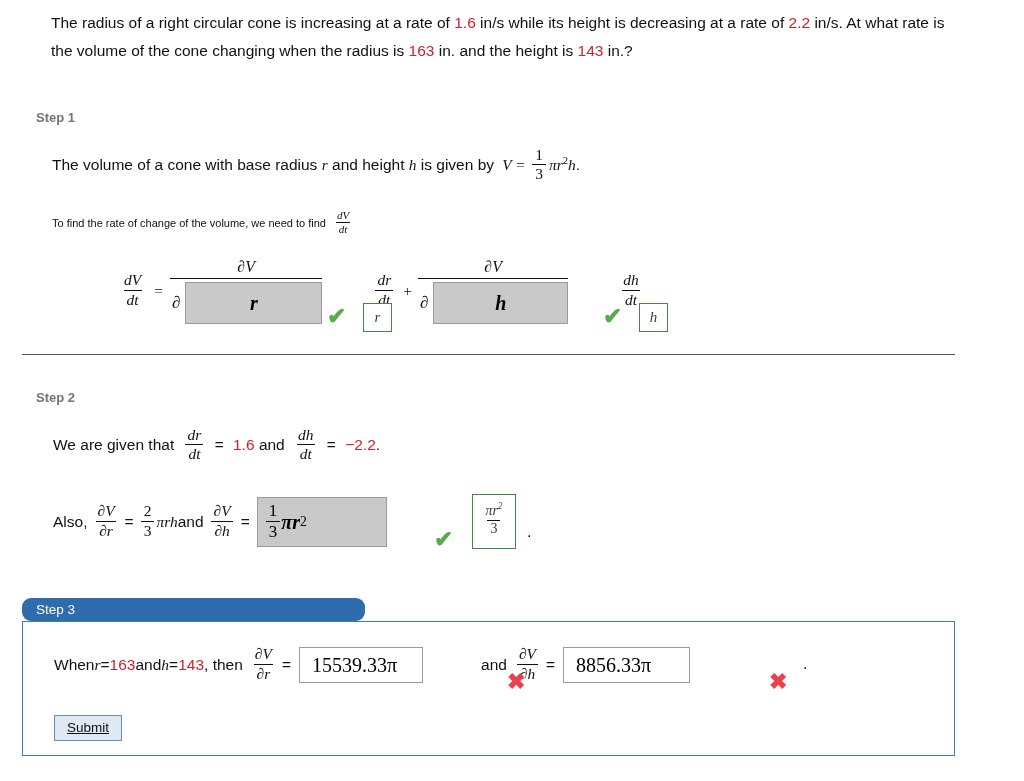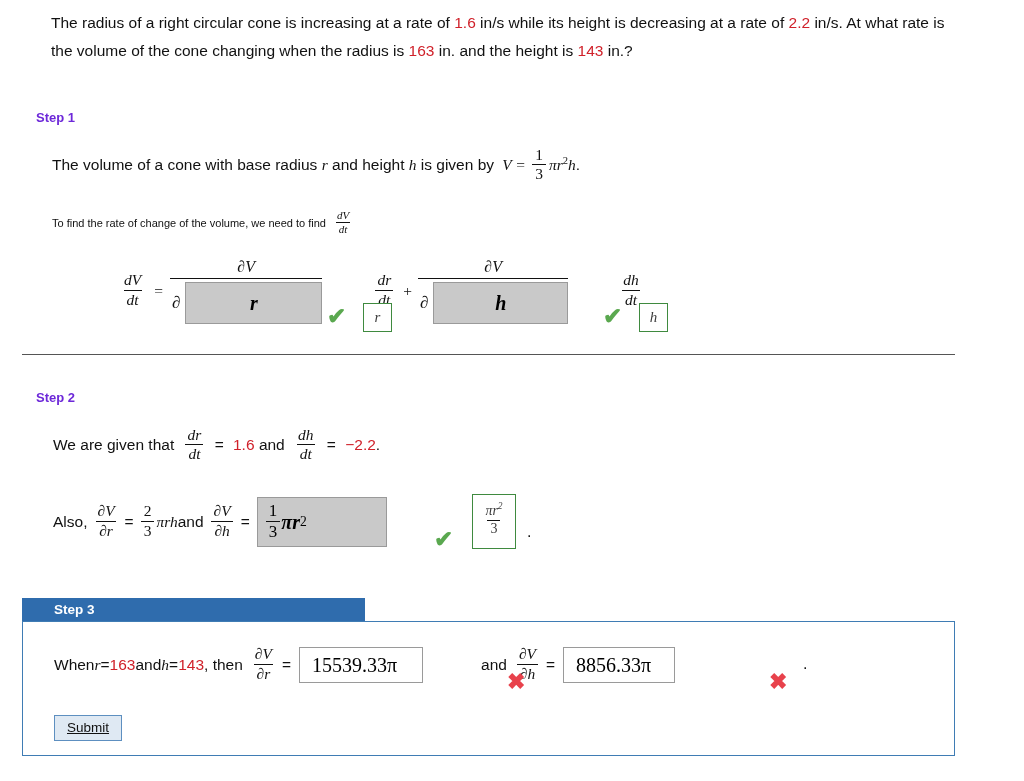--- a/index.html
+++ b/index.html
@@ -47,21 +47,21 @@
     width: 915px;
     font-size: 15.5px;
     line-height: 28px;
   }
 
   
   .step-label {
     position: absolute;
     font-size: 13px;
     font-weight: bold;
-    color: #6d28d9;
+    color: #737373;
   }
   #step1-label { left: 36px; top: 110px; }
   #step2-label { left: 36px; top: 390px; }
 
   .divider {
     position: absolute;
     left: 22px;
     top: 354px;
     width: 933px;
     height: 0;
@@ -202,25 +202,26 @@
   
   #step3-tab {
     position: absolute;
     left: 22px;
     top: 598px;
     width: 343px;
     height: 23px;
     background: #2f6cad;
     color: #ffffff;
     font-size: 13.5px;
-    font-weight: bold;
-    display: flex;
-    align-items: center;
-    padding-left: 32px;
-    box-sizing: border-box;
+    font-weight: normal;
+    display: flex;
+    align-items: center;
+    padding-left: 14px;
+    box-sizing: border-box;
+    border-radius: 9px;
   }
   #step3-panel {
     position: absolute;
     left: 22px;
     top: 621px;
     width: 933px;
     height: 135px;
     border: 1.6px solid #3f7cb4;
     border-top: 1.6px solid #3f7cb4;
     box-sizing: border-box;
@@ -242,21 +243,21 @@
     height: 36px;
     display: flex;
     align-items: center;
     padding-left: 12px;
     font-family: "Liberation Serif", serif;
     font-style: normal;
     font-size: 20px;
     color: #000;
   }
   #input-dvdr { width: 124px; }
-  #input-dvdh { width: 112px; }
+  #input-dvdh { width: 127px; }
 
   #cross1 { position: absolute; left: 507px; top: 671px; }
   #cross2 { position: absolute; left: 769px; top: 671px; }
   #period-s3 { position: absolute; left: 803px; top: 655px; font-size: 16px; }
 
   #buttons {
     position: absolute;
     left: 54px;
     top: 715px;
     display: flex;

